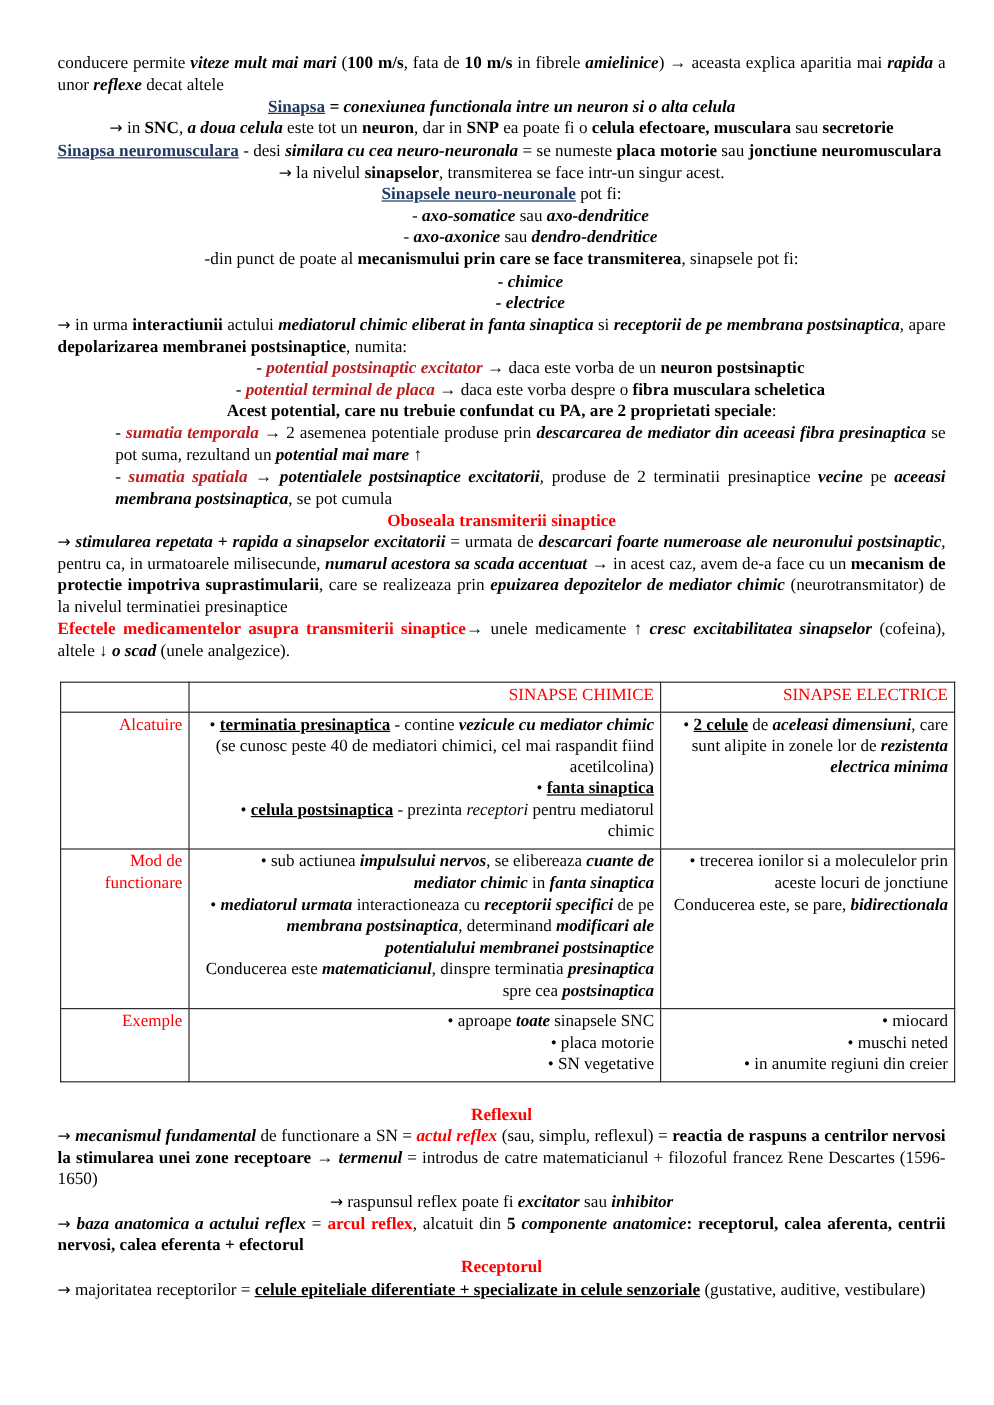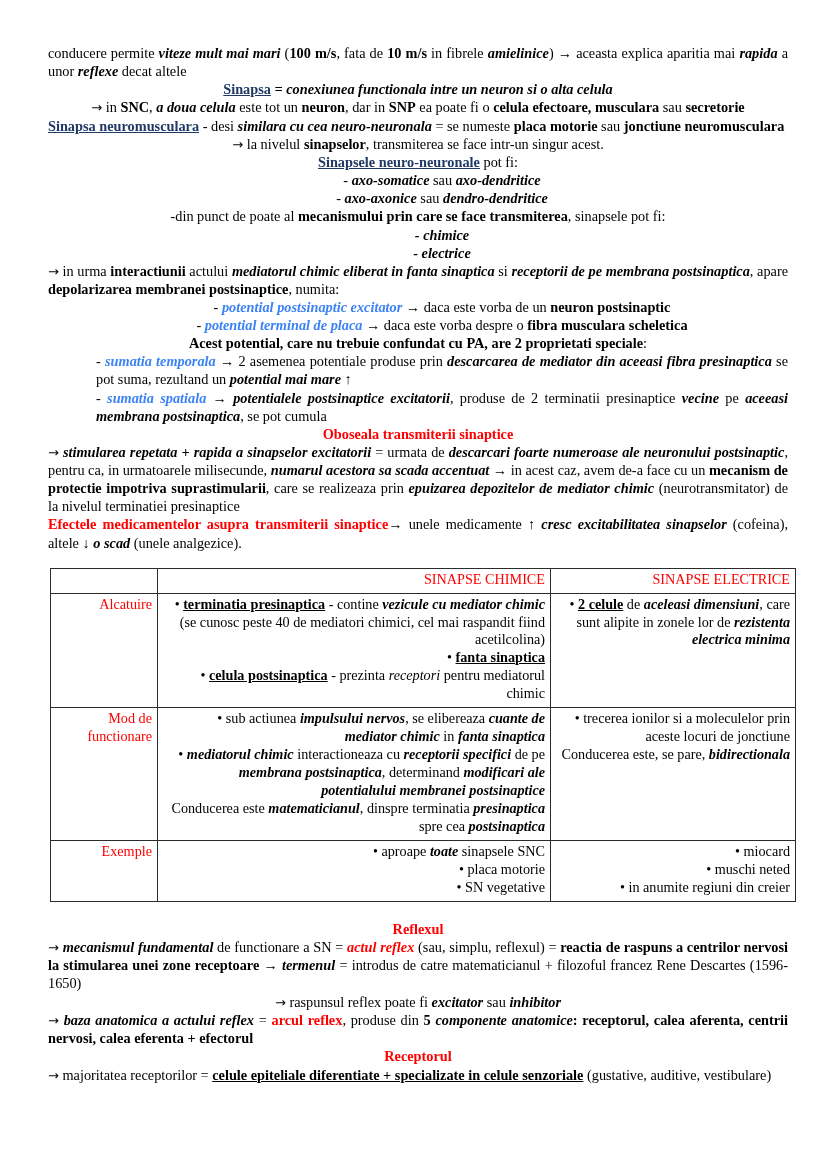--- a/index.html
+++ b/index.html
@@ -34,21 +34,21 @@
   b, .b { font-weight: bold; }
   i, .i { font-style: italic; }
   .bi { font-weight: bold; font-style: italic; }
 
   .hd-blue {
     color: #1F3864;
     font-weight: bold;
     text-decoration: underline;
   }
   .blue-term {
-    color: #3b82f6;
+    color: #b91c1c;
     font-weight: bold;
     font-style: italic;
   }
   .red {
     color: #FF0000;
     font-weight: bold;
   }
   .red-i {
     color: #FF0000;
     font-weight: bold;
@@ -162,21 +162,21 @@
         </td>
         <td>
           <span class="bullet-line"><span>• </span><span class="ub">2 celule</span><span> de </span><span class="bi">aceleasi dimensiuni</span><span>, care sunt alipite in zonele lor de </span><span class="bi">rezistenta electrica minima</span></span>
         </td>
       </tr>
 
       <tr>
         <td class="rowlabel">Mod de functionare</td>
         <td>
           <span class="bullet-line"><span>• </span><span>sub actiunea </span><span class="bi">impulsului nervos</span><span>, se elibereaza </span><span class="bi">cuante de mediator chimic</span><span> in </span><span class="bi">fanta sinaptica</span></span>
-          <span class="bullet-line"><span>• </span><span class="bi">mediatorul chimic</span><span> interactioneaza cu </span><span class="bi">receptorii specifici</span><span> de pe </span><span class="bi">membrana postsinaptica</span><span>, determinand </span><span class="bi">modificari ale potentialului membranei postsinaptice</span></span>
+          <span class="bullet-line"><span>• </span><span class="bi">mediatorul urmata</span><span> interactioneaza cu </span><span class="bi">receptorii specifici</span><span> de pe </span><span class="bi">membrana postsinaptica</span><span>, determinand </span><span class="bi">modificari ale potentialului membranei postsinaptice</span></span>
           <span class="bullet-line"><span>Conducerea este </span><span class="bi">matematicianul</span><span>, dinspre terminatia </span><span class="bi">presinaptica</span><span> spre cea </span><span class="bi">postsinaptica</span></span>
         </td>
         <td>
           <span class="bullet-line"><span>• </span><span>trecerea ionilor si a moleculelor prin aceste locuri de jonctiune</span></span>
           <span class="bullet-line"><span>Conducerea este, se pare, </span><span class="bi">bidirectionala</span></span>
         </td>
       </tr>
 
       <tr>
         <td class="rowlabel">Exemple</td>
@@ -196,21 +196,21 @@
 
   <div class="tbl-gap"></div>
 
   <div>
     <p class="l nj"><span class="red">Reflexul</span></p>
 
     <p class="l"><span class="arrow">→</span><span> </span><span class="bi">mecanismul fundamental</span><span> de functionare a SN = </span><span class="red-i">actul reflex</span><span> (sau, simplu, reflexul) = </span><span class="b">reactia de raspuns a centrilor nervosi la stimularea unei zone receptoare</span><span> → </span><span class="bi">termenul</span><span> = introdus de catre matematicianul + filozoful francez Rene Descartes (1596-1650)</span></p>
 
     <p class="l nj"><span class="arrow">→</span><span> raspunsul reflex poate fi </span><span class="bi">excitator</span><span> sau </span><span class="bi">inhibitor</span></p>
 
-    <p class="l"><span class="arrow">→</span><span> </span><span class="bi">baza anatomica a actului reflex</span><span> = </span><span class="red">arcul reflex</span><span>, produse din </span><span class="b">5</span><span> </span><span class="bi">componente anatomice</span><span class="b">: receptorul, calea aferenta, centrii  nervosi, calea eferenta + efectorul</span></p>
+    <p class="l"><span class="arrow">→</span><span> </span><span class="bi">baza anatomica a actului reflex</span><span> = </span><span class="red">arcul reflex</span><span>, alcatuit din </span><span class="b">5</span><span> </span><span class="bi">componente anatomice</span><span class="b">: receptorul, calea aferenta, centrii  nervosi, calea eferenta + efectorul</span></p>
 
     <p class="l nj"><span class="red">Receptorul</span></p>
 
 
     <p class="l"><span class="arrow">→</span><span> majoritatea receptorilor = </span><span class="ub">celule epiteliale diferentiate + specializate in celule senzoriale</span><span> (gustative, auditive, vestibulare)</span></p>
   </div>
 
 </div>
 
 </body></html>

